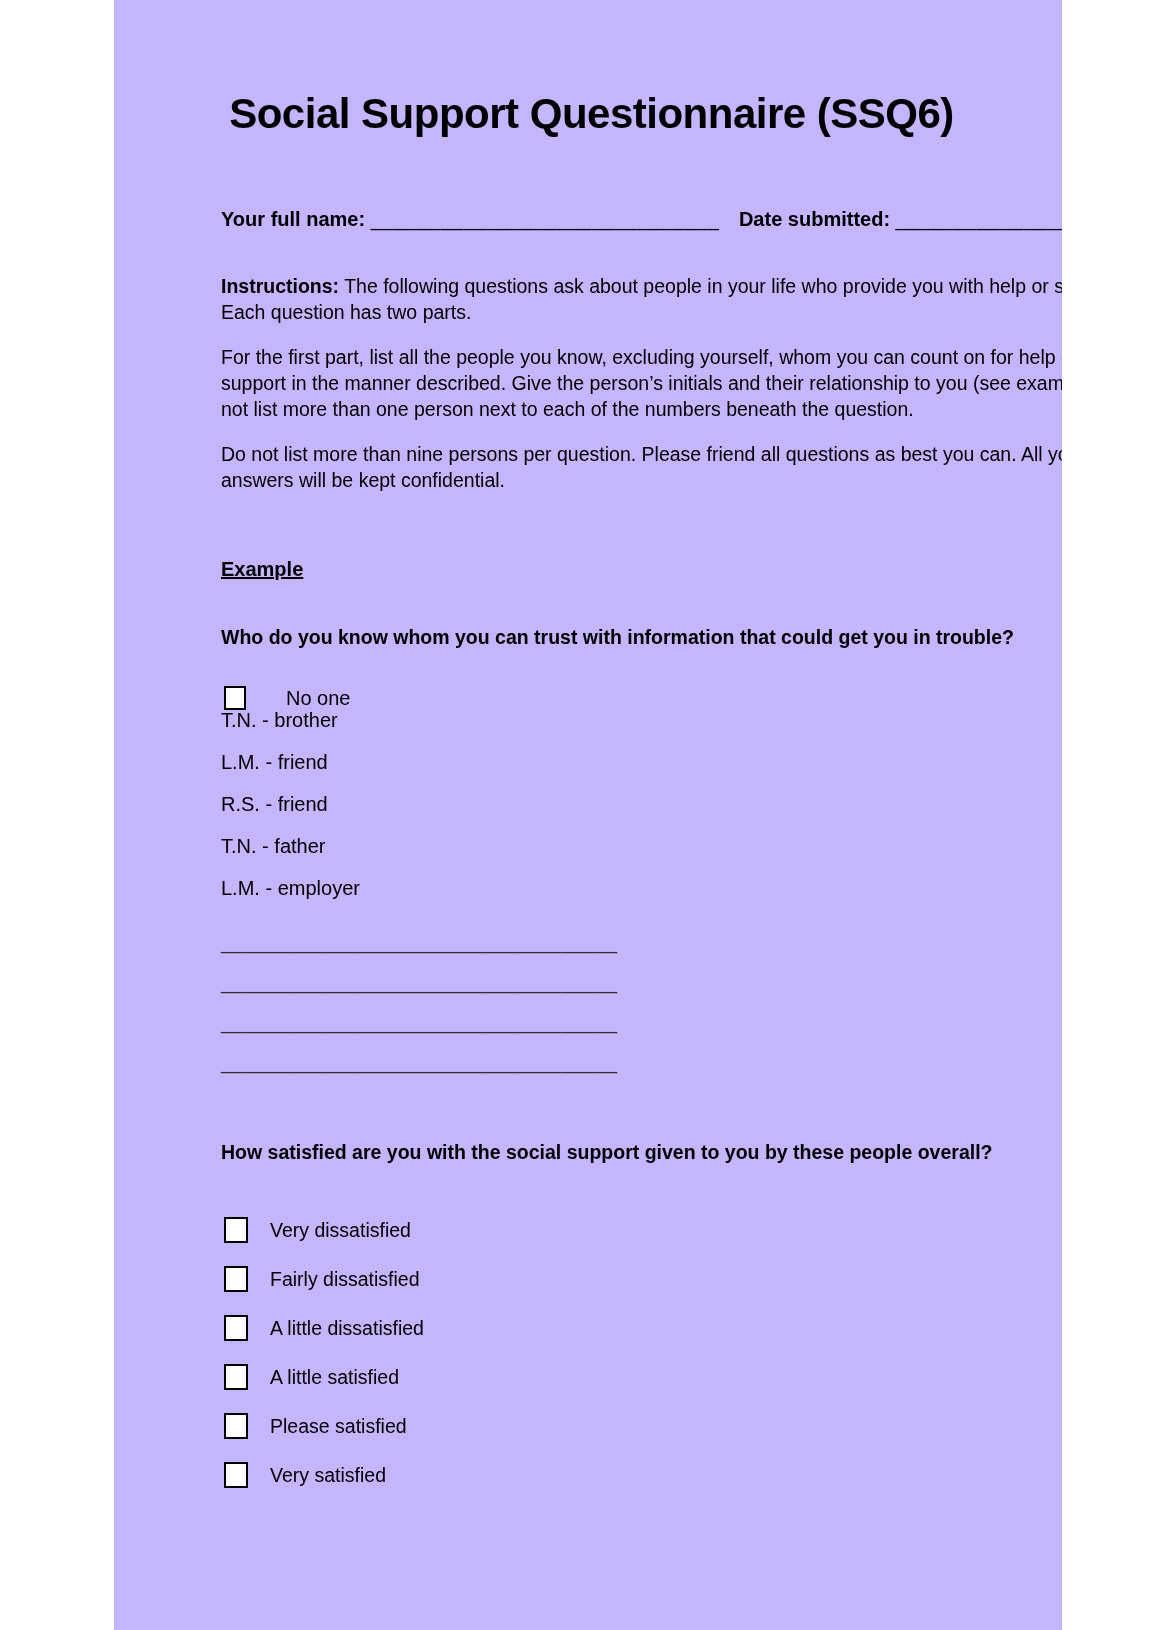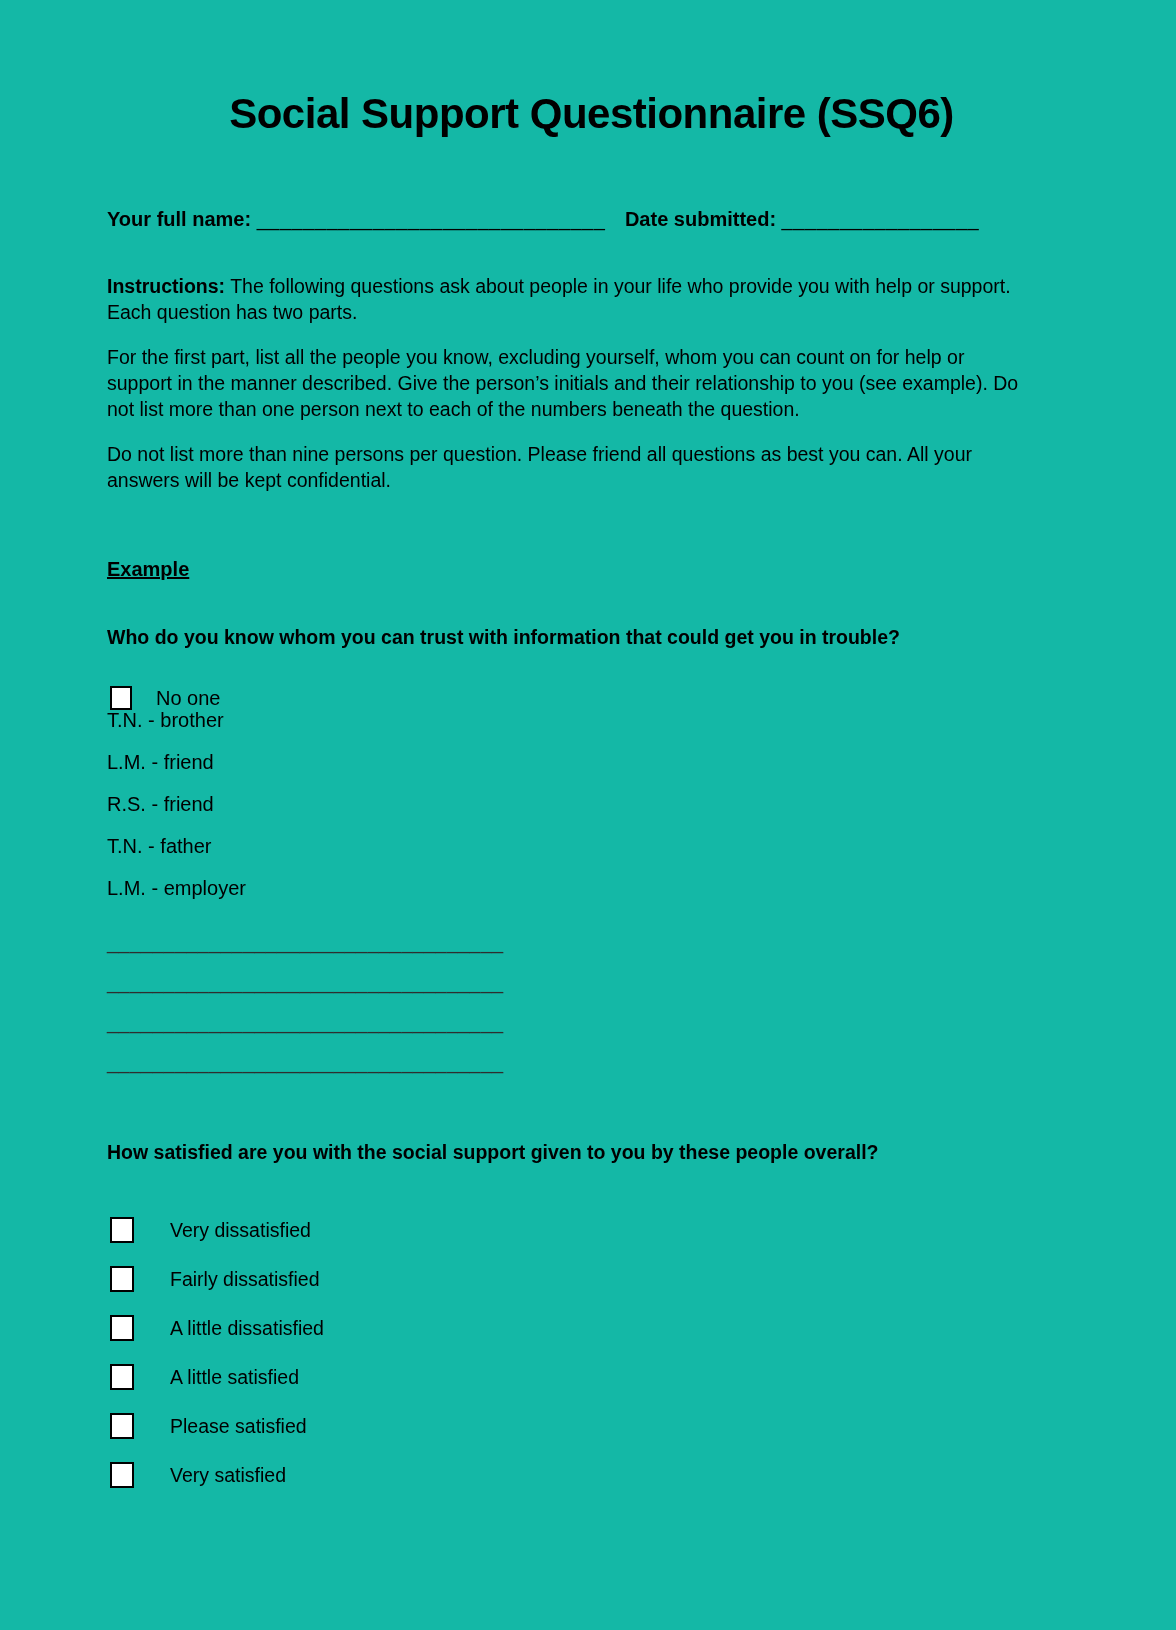--- a/index.html
+++ b/index.html
@@ -4,24 +4,24 @@
 <style>
   html, body {
     margin: 0;
     padding: 0;
     background: #ffffff;
     color: #000000;
     font-family: "Liberation Sans", "DejaVu Sans", sans-serif;
   }
   .page {
     position: relative;
-    width: 1176px;
+    width: 948px;
     height: 1630px;
     margin: 0 auto;
-    background: #14b8a6;
+    background: #c4b5fd;
     box-sizing: border-box;
     padding: 90px 100px 50px 107px;
     overflow: hidden;
   }
   .title {
     margin: 0 0 70px 0;
     text-align: center;
     font-size: 42px;
     line-height: 1.12;
     font-weight: bold;
@@ -65,21 +65,21 @@
     height: 24px;
     border: 2px solid #000;
     background: #fff;
     flex: none;
     box-sizing: border-box;
   }
   .cb-lg { width: 24px; height: 26px; }
   .no-one-row {
     display: flex;
     align-items: center;
-    gap: 24px;
+    gap: 40px;
     margin: 36px 0 0 3px;
     font-size: 20px;
   }
   .people { }
   .person {
     font-size: 20px;
     line-height: 20px;
     margin-bottom: 22px;
   }
   .blanks { margin-top: 32px; }
@@ -89,21 +89,21 @@
     margin-bottom: 16px;
     color: #2e2e2e;
     letter-spacing: 0.2px;
     white-space: nowrap;
   }
   .q2 { margin-top: 66px; }
   .options { margin-top: 52px; }
   .option-row {
     display: flex;
     align-items: center;
-    gap: 36px;
+    gap: 22px;
     margin-bottom: 23px;
     margin-left: 3px;
     font-size: 19.5px;
     line-height: 25px;
   }
 </style>
 </head>
 <body>
 
 <div class="page">

